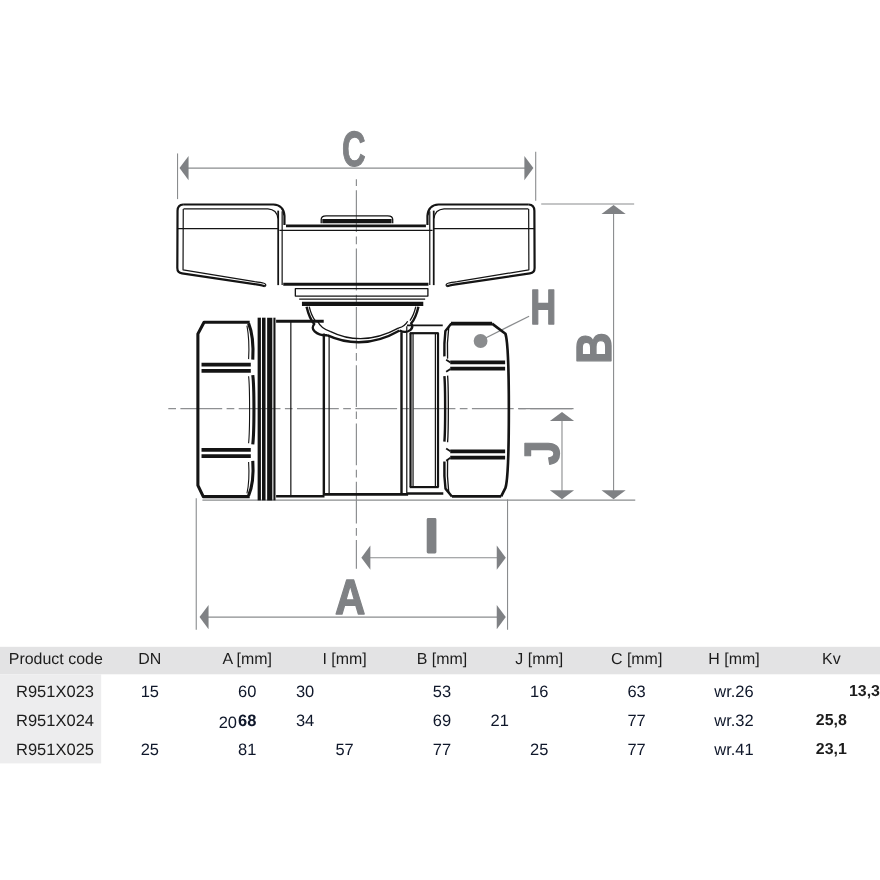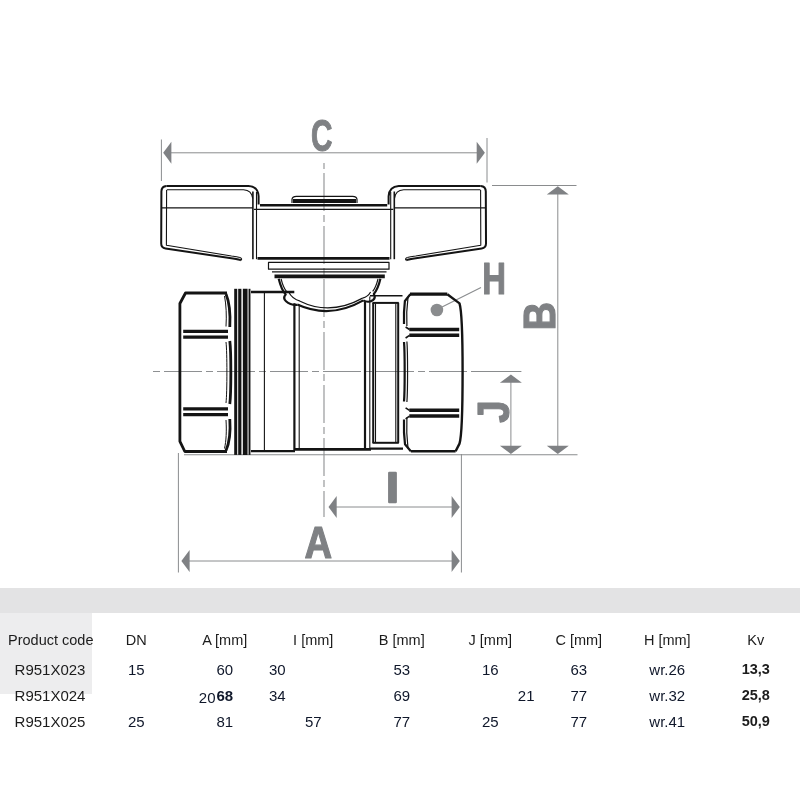--- a/index.html
+++ b/index.html
@@ -2,21 +2,21 @@
 <html><head>
 <meta charset="utf-8">
 <style>
   html,body{margin:0;padding:0;background:#fff;width:800px;height:800px;overflow:hidden;
     font-family:"Liberation Sans",sans-serif;}
   #page{position:relative;width:800px;height:800px;}
   svg{position:absolute;left:0;top:0;}
   .tbl{position:absolute;left:0;top:588px;width:800px;font-family:"Liberation Sans",sans-serif;}
   .hdr{position:absolute;left:0;top:0;width:800px;height:25px;background:#e3e3e4;}
   .colband{position:absolute;left:0;top:25px;width:92px;height:81px;background:#ededee;}
-  .cell{position:absolute;font-size:14.5px;color:#1c1c1c;white-space:nowrap;margin-top:40px;}
+  .cell{position:absolute;font-size:14.5px;color:#1c1c1c;white-space:nowrap;}
   .num{color:#0f172a;font-size:15px;}
   .code{font-size:15px;}
 </style>
 </head>
 <body>
 <div id="page">
 <svg width="800" height="588" viewBox="0 0 800 588">
   <g fill="none" stroke-linecap="butt" stroke-linejoin="round">
 
   <line x1="324" y1="163" x2="324" y2="517" stroke="#8e9092" stroke-width="1.1" stroke-dasharray="38 4 7 4" stroke-dashoffset="-10"></line>
@@ -205,35 +205,35 @@
   <div class="cell" style="left:711.5px;top:4px;width:88.5px;text-align:center;">Kv</div>
 
   <div class="cell code" style="left:4px;top:32.5px;width:92px;text-align:center;">R951X023</div>
   <div class="cell num" style="left:92px;top:32.5px;width:88.5px;text-align:center;">15</div>
   <div class="cell num" style="left:180.5px;top:32.5px;width:88.5px;text-align:center;">60</div>
   <div class="cell num" style="left:269px;top:32.5px;width:88.5px;">30</div>
   <div class="cell num" style="left:357.5px;top:32.5px;width:88.5px;text-align:center;">53</div>
   <div class="cell num" style="left:446px;top:32.5px;width:88.5px;text-align:center;">16</div>
   <div class="cell num" style="left:534.5px;top:32.5px;width:88.5px;text-align:center;">63</div>
   <div class="cell num" style="left:623px;top:32.5px;width:88.5px;text-align:center;">wr.26</div>
-  <div class="cell" style="left:711.5px;top:32.5px;width:88.5px;text-align:center;font-weight:bold;">13,3</div>
+  <div class="cell" style="left:711.5px;top:32.5px;width:88.5px;text-align:right;font-weight:bold;">13,3</div>
 
   <div class="cell code" style="left:4px;top:58.5px;width:92px;text-align:center;">R951X024</div>
   <div class="cell num" style="left:92px;top:61px;width:88.5px;text-align:right;padding-left:35px;">20</div>
   <div class="cell num" style="left:180.5px;top:58.5px;width:88.5px;text-align:center;font-weight:bold;">68</div>
   <div class="cell num" style="left:269px;top:58.5px;width:88.5px;text-align:left;">34</div>
   <div class="cell num" style="left:357.5px;top:58.5px;width:88.5px;text-align:center;">69</div>
-  <div class="cell num" style="left:446px;top:58.5px;width:88.5px;text-align:right;">21</div>
+  <div class="cell num" style="left:446px;top:58.5px;width:88.5px;text-align:left;">21</div>
   <div class="cell num" style="left:534.5px;top:58.5px;width:88.5px;text-align:center;">77</div>
   <div class="cell num" style="left:623px;top:58.5px;width:88.5px;text-align:center;">wr.32</div>
   <div class="cell" style="left:711.5px;top:58.5px;width:88.5px;text-align:center;font-weight:bold;">25,8</div>
 
   <div class="cell code" style="left:4px;top:85px;width:92px;text-align:center;">R951X025</div>
   <div class="cell num" style="left:92px;top:85px;width:88.5px;text-align:center;">25</div>
   <div class="cell num" style="left:180.5px;top:85px;width:88.5px;text-align:center;">81</div>
   <div class="cell num" style="left:269px;top:85px;width:88.5px;text-align:center;">57</div>
   <div class="cell num" style="left:357.5px;top:85px;width:88.5px;text-align:center;">77</div>
   <div class="cell num" style="left:446px;top:85px;width:88.5px;text-align:center;">25</div>
   <div class="cell num" style="left:534.5px;top:85px;width:88.5px;text-align:center;">77</div>
   <div class="cell num" style="left:623px;top:85px;width:88.5px;text-align:center;">wr.41</div>
-  <div class="cell" style="left:711.5px;top:85px;width:88.5px;text-align:center;font-weight:bold;">50,9</div>
+  <div class="cell" style="left:711.5px;top:85px;width:88.5px;text-align:center;font-weight:bold;">23,1</div>
 </div>
 </div>
 
 </body></html>

